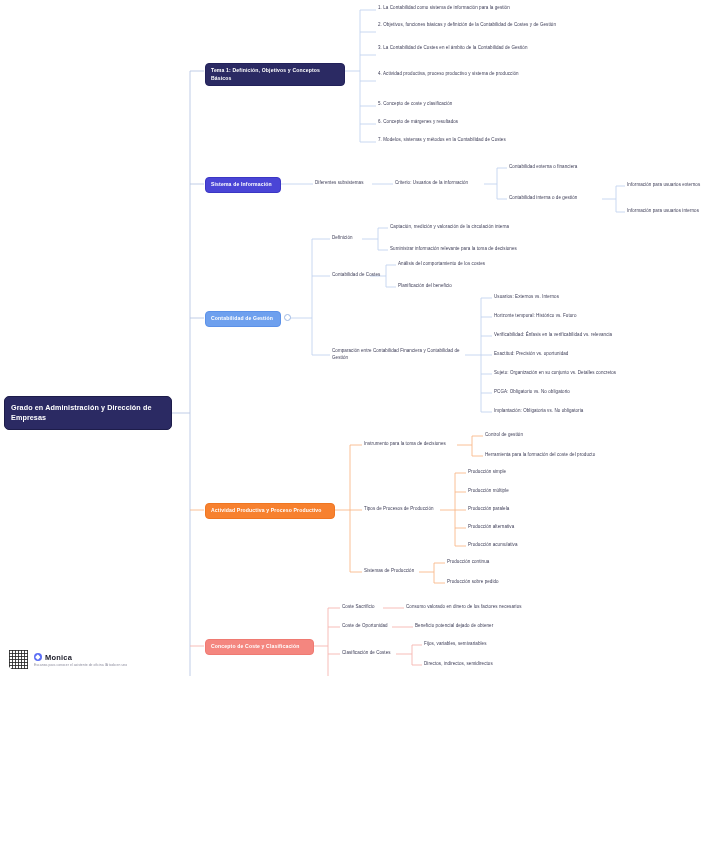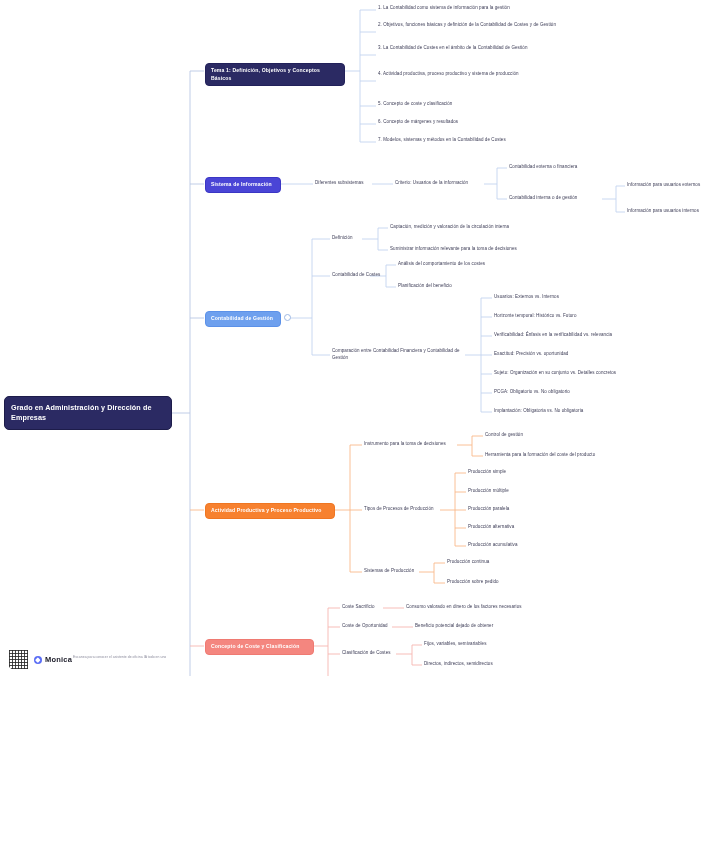--- a/index.html
+++ b/index.html
@@ -90,21 +90,21 @@
   .qr {
     width: 21px; height: 21px;
     background-color: #ffffff;
     background-image:
       repeating-linear-gradient(90deg, #2a2a2a 0 1.5px, transparent 1.5px 3px),
       repeating-linear-gradient(0deg, #2a2a2a 0 1.5px, transparent 1.5px 3px);
     background-blend-mode: multiply;
     border: 1px solid #ffffff;
     opacity: .85;
   }
-  .brandblock { display: flex; gap: 1px; }
+  .brandblock { display: flex; flex-direction: column; gap: 1px; }
   .brandrow { display: flex; align-items: center; gap: 3px; }
   .brandmark {
     width: 8px; height: 8px; border-radius: 50%;
     background: #5b6ef5;
     position: relative;
   }
   .brandmark::after {
     content: "";
     position: absolute;
     left: 2.2px; top: 2.2px;

